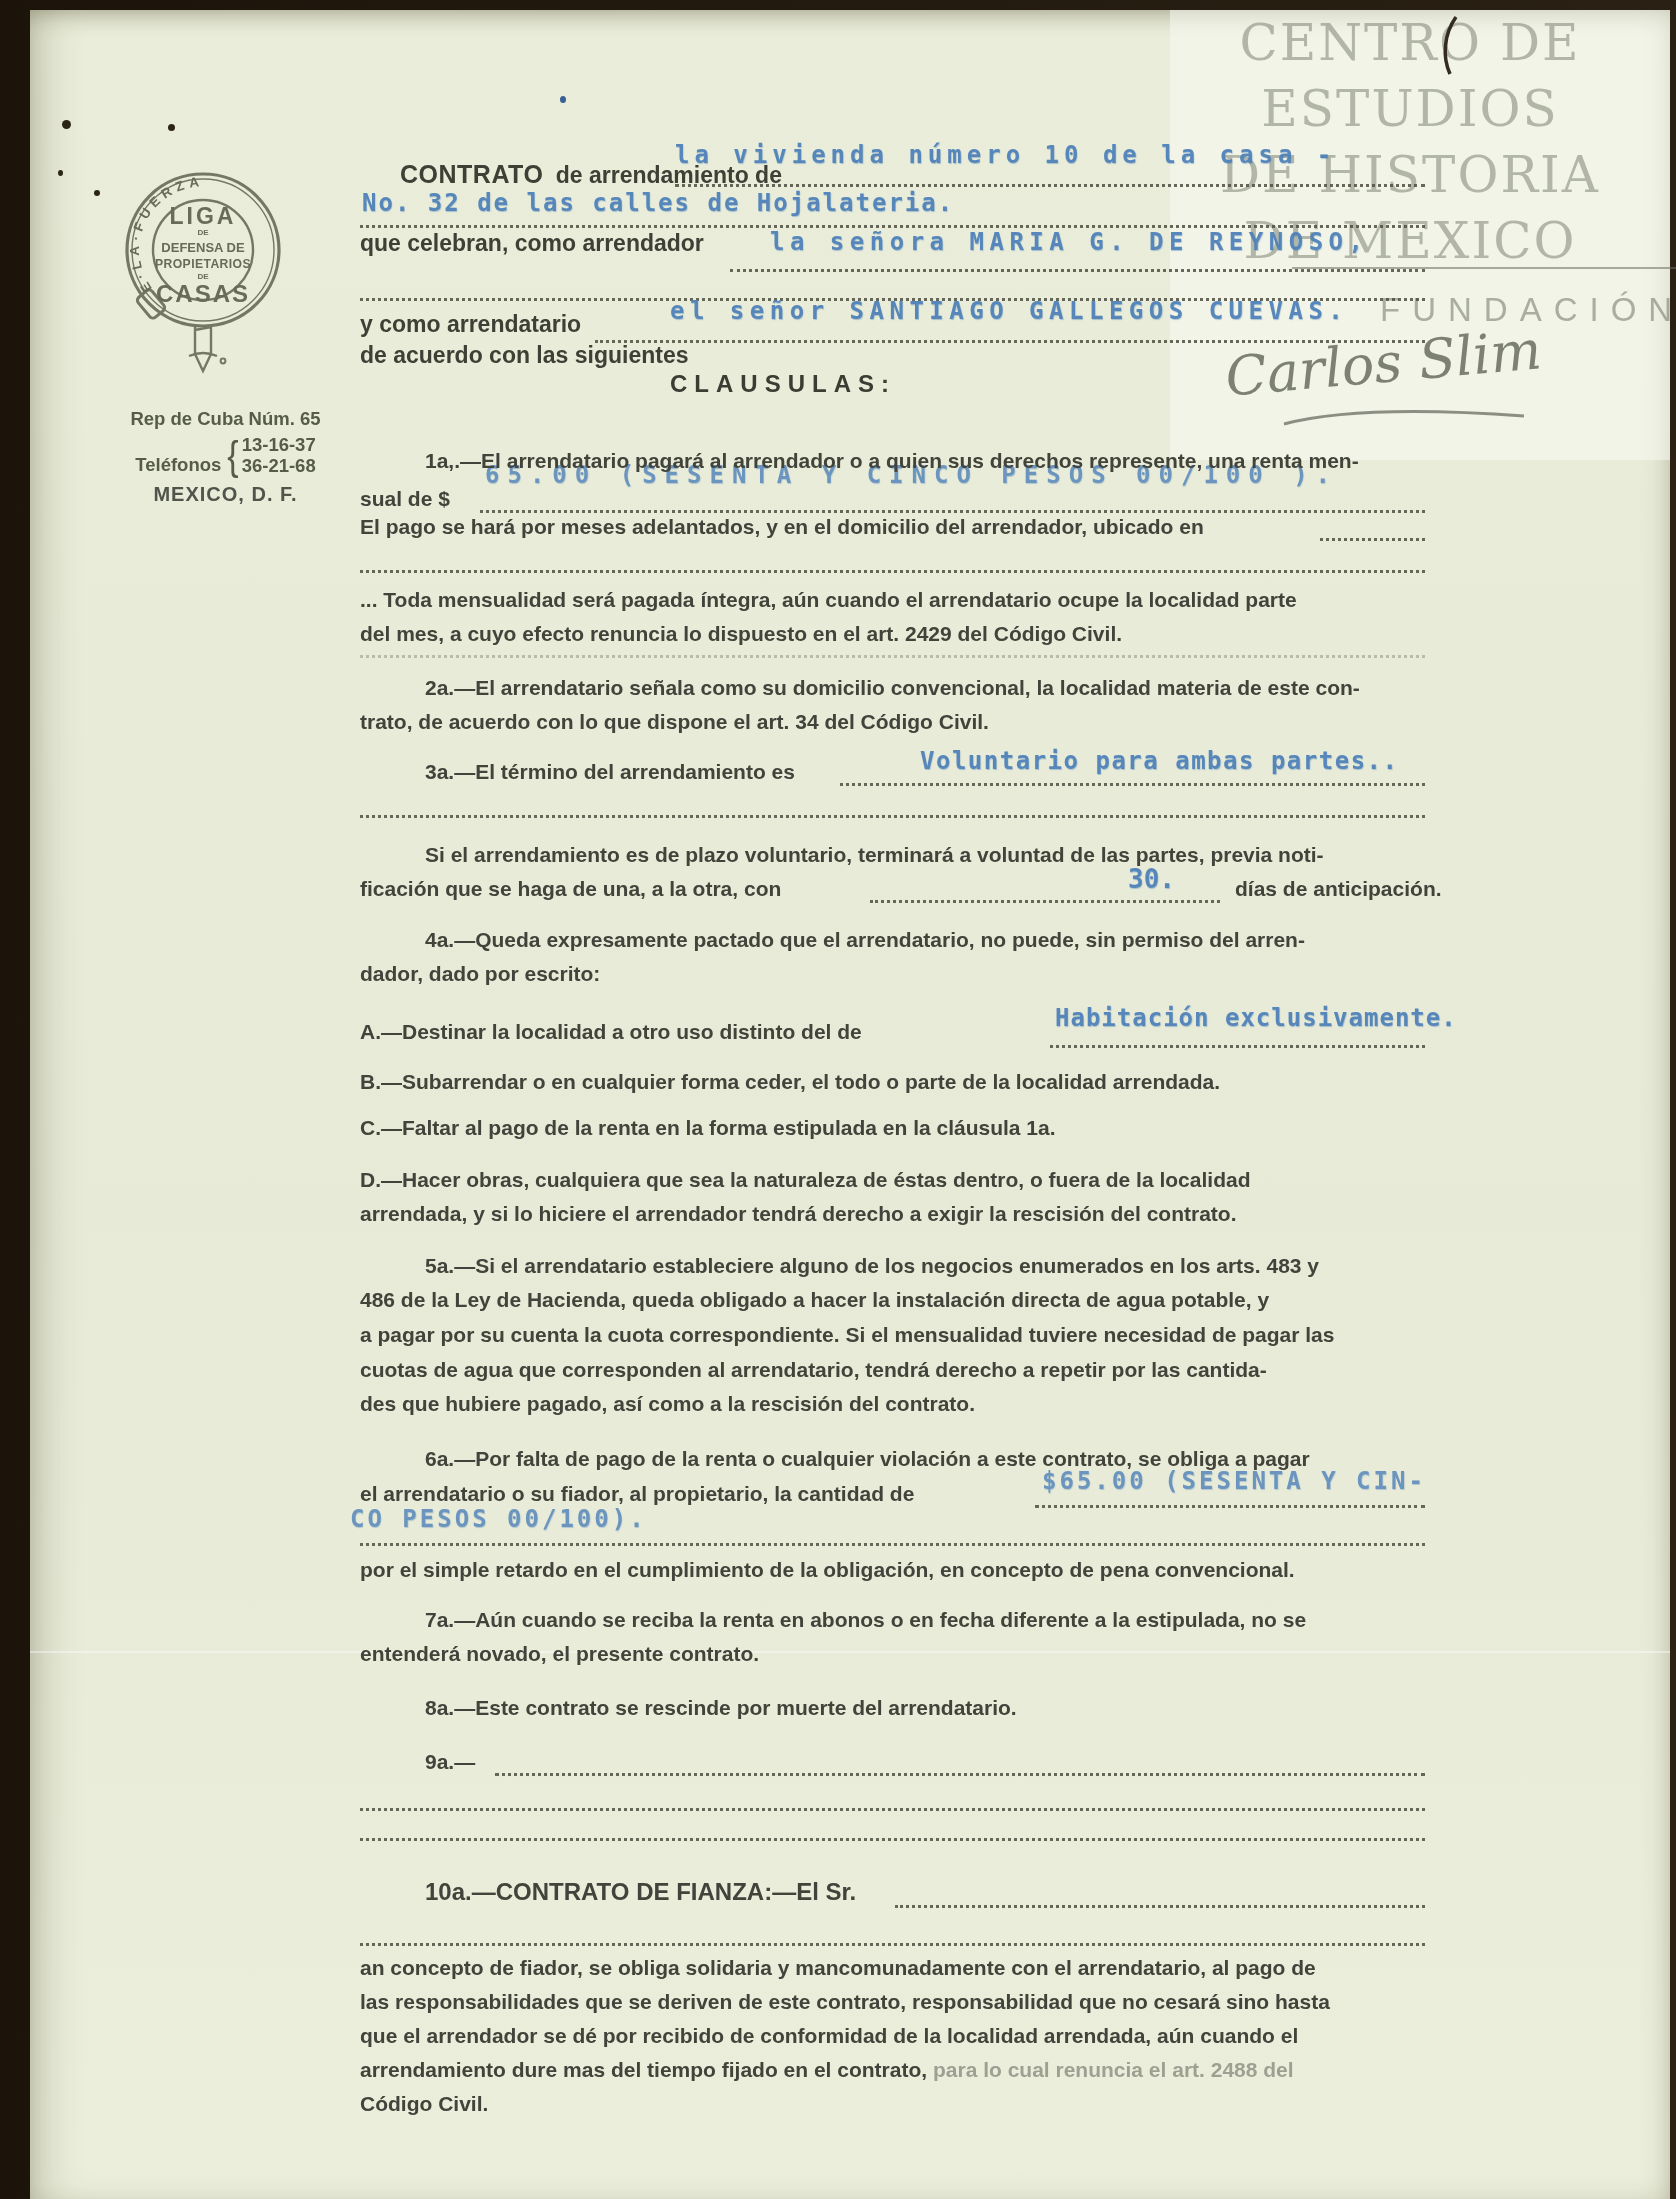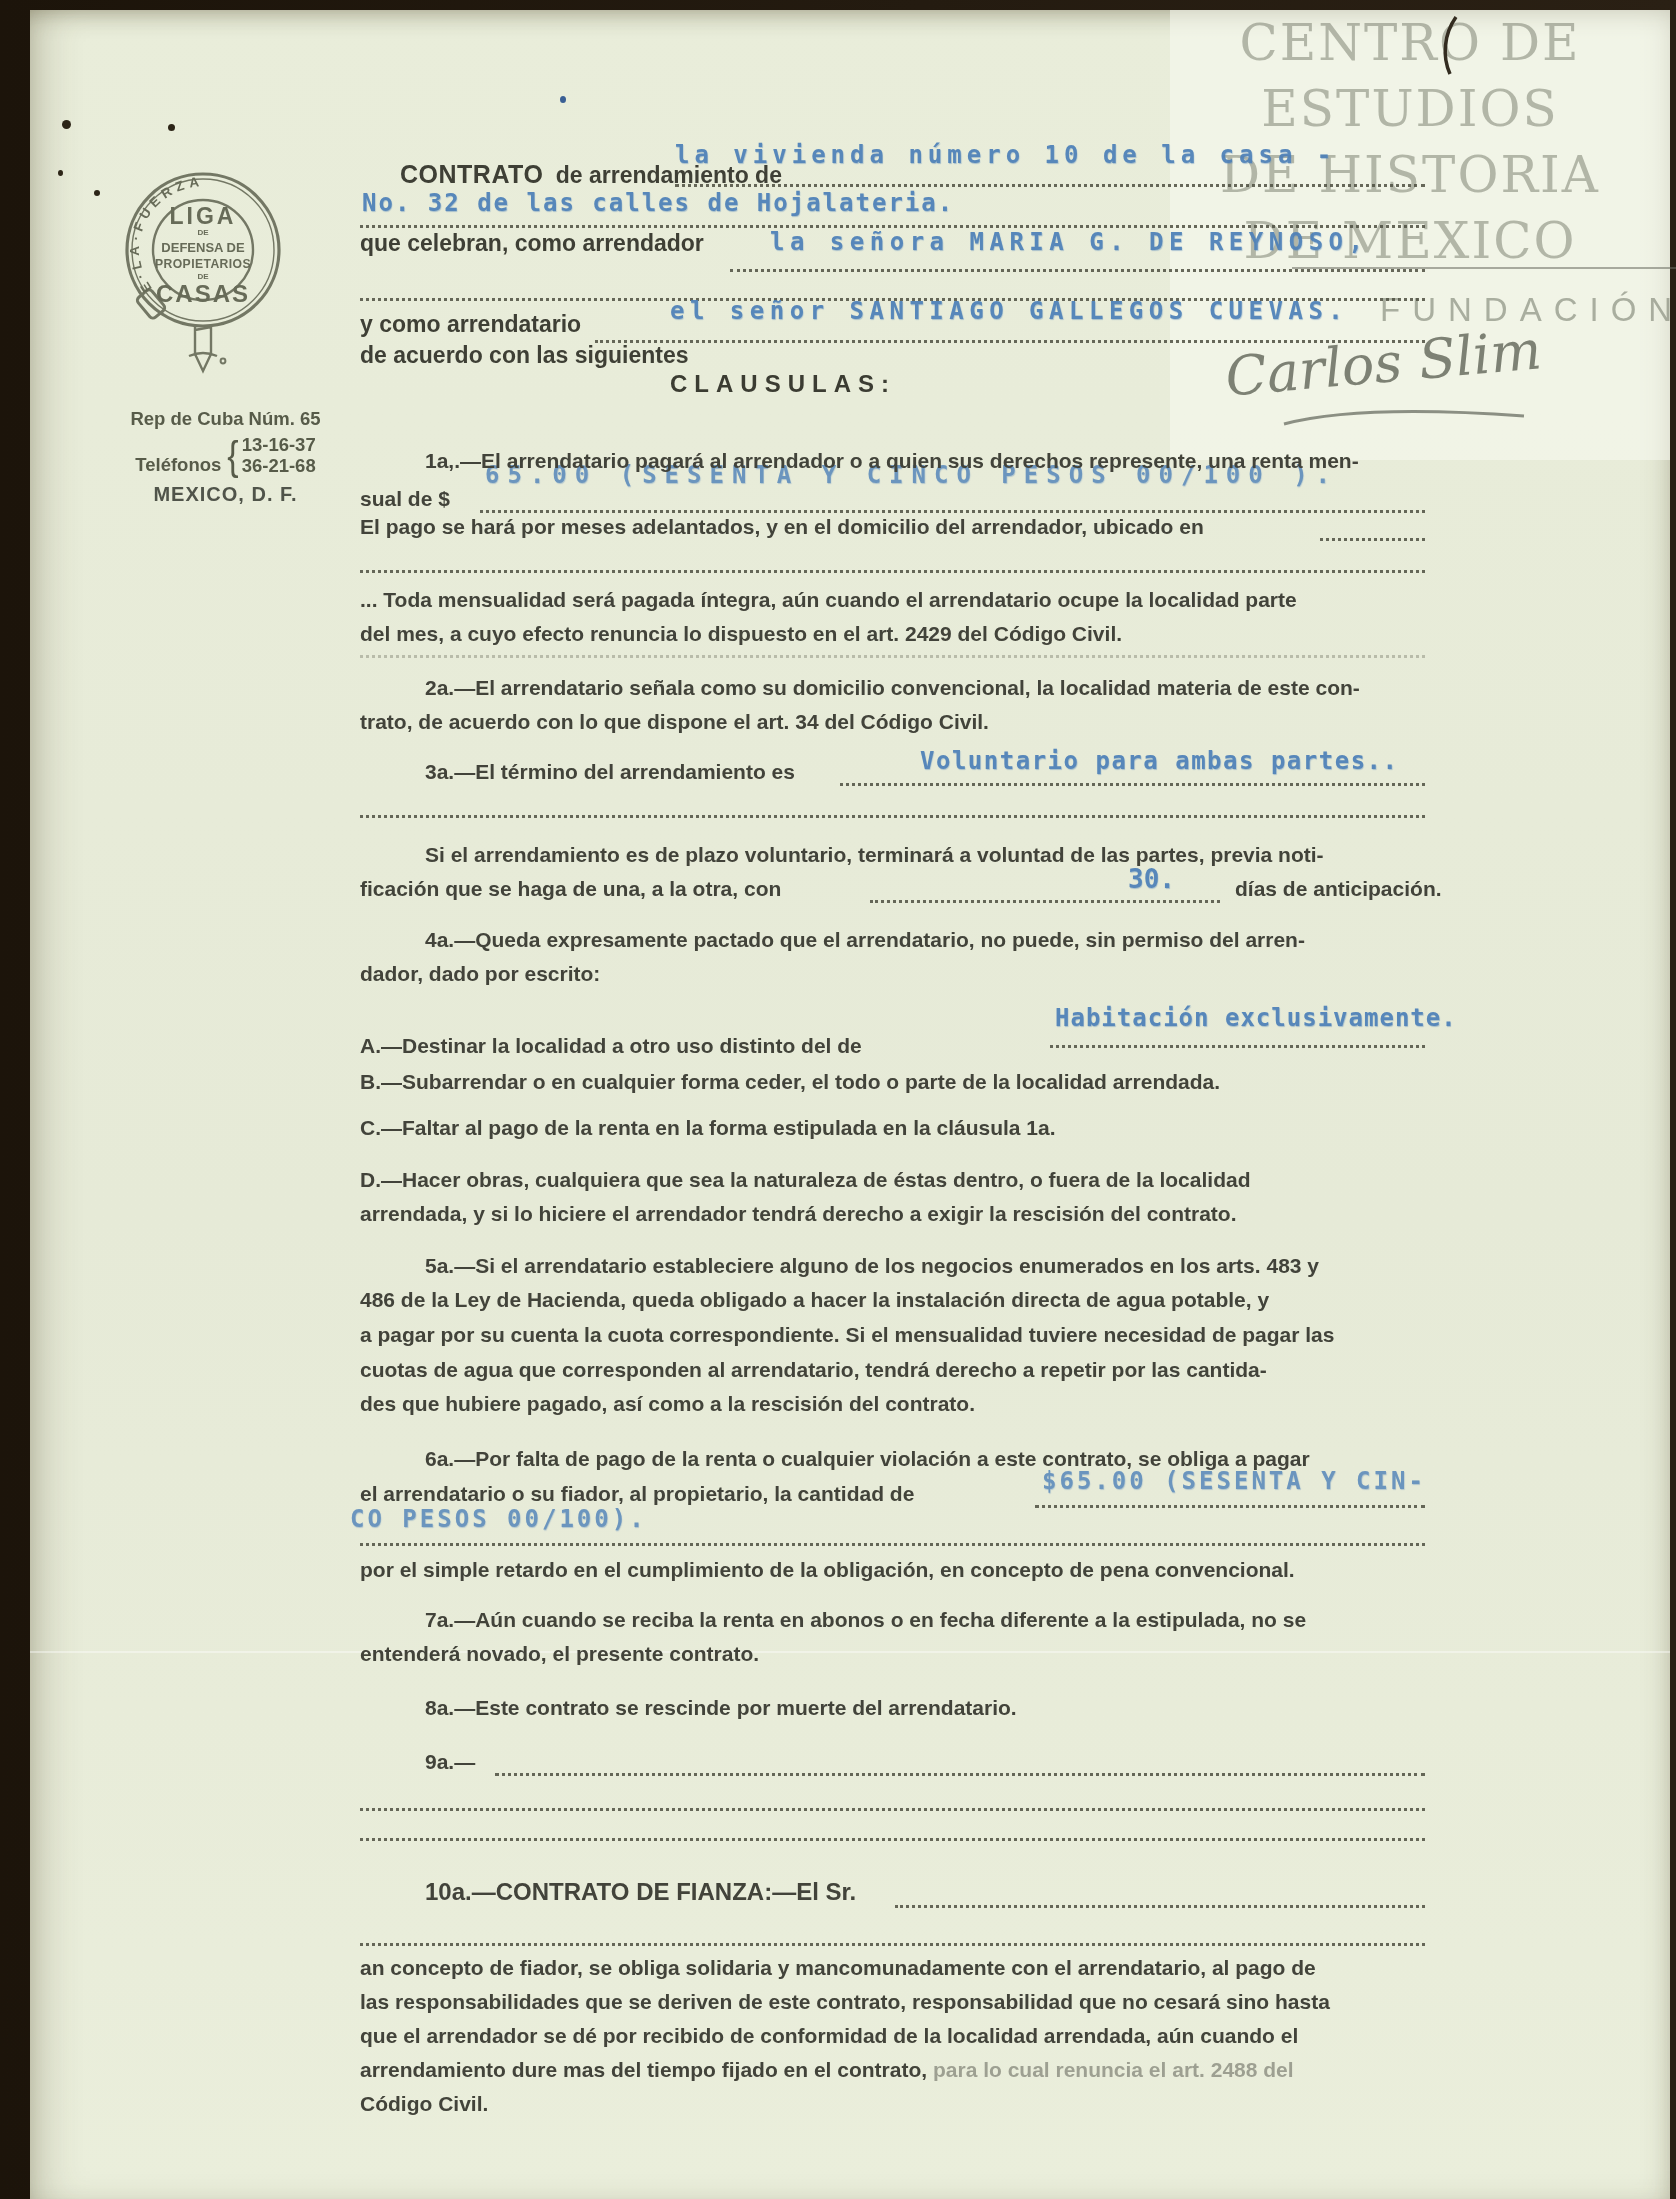--- a/index.html
+++ b/index.html
@@ -164,21 +164,21 @@
     <div class="p" style="left:395px;top:664px;">2a.—El arrendatario señala como su domicilio convencional, la localidad materia de este con-</div>
     <div class="p" style="left:330px;top:698px;">trato, de acuerdo con lo que dispone el art. 34 del Código Civil.</div>
 
     <div class="p" style="left:395px;top:748px;">3a.—El término del arrendamiento es</div>
     <div class="p" style="left:395px;top:831px;">Si el arrendamiento es de plazo voluntario, terminará a voluntad de las partes, previa noti-</div>
     <div class="p" style="left:330px;top:865px;">ficación que se haga de una, a la otra, con</div>
     <div class="p" style="left:1205px;top:865px;">días de anticipación.</div>
 
     <div class="p" style="left:395px;top:916px;">4a.—Queda expresamente pactado que el arrendatario, no puede, sin permiso del arren-</div>
     <div class="p" style="left:330px;top:950px;">dador, dado por escrito:</div>
-    <div class="p" style="left:330px;top:1008px;margin-top:14px;">A.—Destinar la localidad a otro uso distinto del de</div>
+    <div class="p" style="left:330px;top:1008px;">A.—Destinar la localidad a otro uso distinto del de</div>
     <div class="p" style="left:330px;top:1058px;">B.—Subarrendar o en cualquier forma ceder, el todo o parte de la localidad arrendada.</div>
     <div class="p" style="left:330px;top:1104px;">C.—Faltar al pago de la renta en la forma estipulada en la cláusula 1a.</div>
     <div class="p" style="left:330px;top:1156px;">D.—Hacer obras, cualquiera que sea la naturaleza de éstas dentro, o fuera de la localidad</div>
     <div class="p" style="left:330px;top:1190px;">arrendada, y si lo hiciere el arrendador tendrá  derecho a exigir la rescisión del contrato.</div>
 
     <div class="p" style="left:395px;top:1242px;">5a.—Si el arrendatario estableciere alguno de los negocios enumerados en los arts. 483 y</div>
     <div class="p" style="left:330px;top:1276px;">486 de la Ley de Hacienda, queda obligado a hacer la instalación directa de agua potable, y</div>
     <div class="p" style="left:330px;top:1311px;">a pagar por su cuenta la cuota correspondiente.  Si el mensualidad tuviere necesidad de pagar las</div>
     <div class="p" style="left:330px;top:1346px;">cuotas de agua que corresponden al arrendatario, tendrá derecho a repetir por las cantida-</div>
     <div class="p" style="left:330px;top:1380px;">des que hubiere pagado, así como a la rescisión del contrato.</div>

